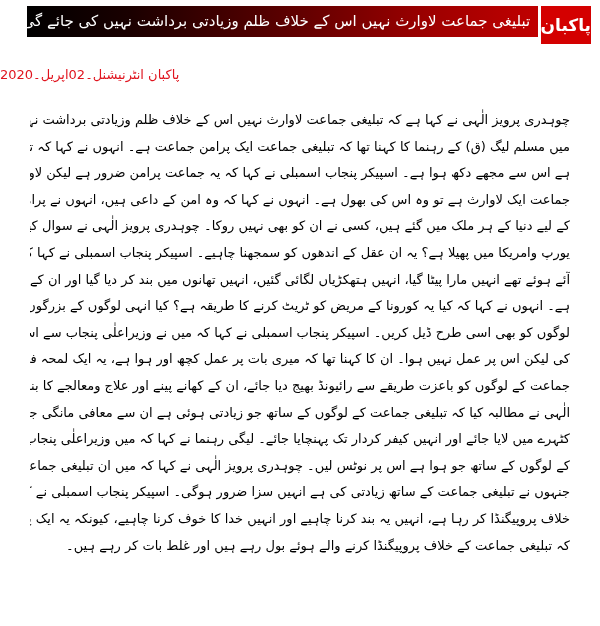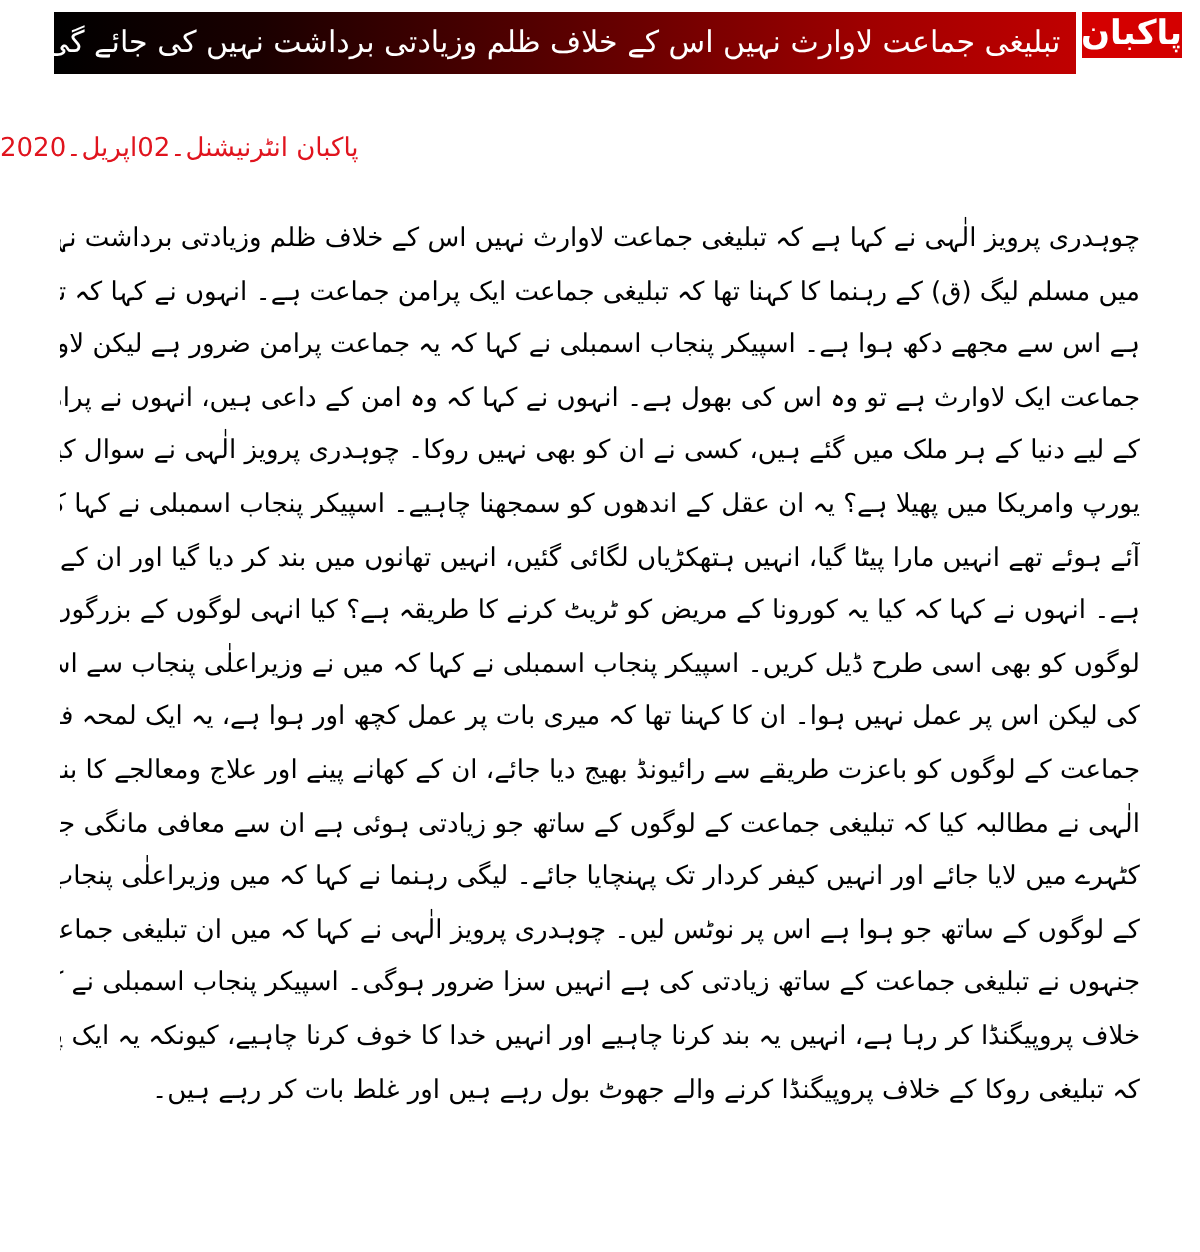--- a/index.html
+++ b/index.html
@@ -41,21 +41,21 @@
       font-size: 15px;
       white-space: nowrap;
       line-height: 31px;
     }
     .logo-gap {
       width: 3px;
       background: #ffffff;
     }
     .logo-box {
       width: 62px;
-      height: 23px;
+      height: 38px;
       background: #d40000;
       display: flex;
       align-items: center;
       justify-content: center;
     }
     .logo-text {
       direction: rtl;
       color: #ffffff;
       font-weight: bold;
       font-size: 17px;
@@ -118,14 +118,14 @@
   <span class="article-line">آئے ہوئے تھے انہیں مارا پیٹا گیا، انہیں ہتھکڑیاں لگائی گئیں، انہیں تھانوں میں بند کر دیا گیا اور ان کے ساتھ بری طرح زیادتی کی گئی</span>
   <span class="article-line">ہے۔ انہوں نے کہا کہ کیا یہ کورونا کے مریض کو ٹریٹ کرنے کا طریقہ ہے؟ کیا انہی لوگوں کے بزرگوں کو کورونا ہو جائے تو کیا وہ اپنے متاثرہ</span>
   <span class="article-line">لوگوں کو بھی اسی طرح ڈیل کریں۔ اسپیکر پنجاب اسمبلی نے کہا کہ میں نے وزیراعلٰی پنجاب سے اس حوالے سے بات کی، انہوں نے کوشش</span>
   <span class="article-line">کی لیکن اس پر عمل نہیں ہوا۔ ان کا کہنا تھا کہ میری بات پر عمل کچھ اور ہوا ہے، یہ ایک لمحہ فکریہ ہے۔ اسپیکر پنجاب اسمبلی نے تجویز دی کہ تبلیغی</span>
   <span class="article-line">جماعت کے لوگوں کو باعزت طریقے سے رائیونڈ بھیج دیا جائے، ان کے کھانے پینے اور علاج ومعالجے کا بندوبست بھی کیا جائے۔ پرویز</span>
   <span class="article-line">الٰہی نے مطالبہ کیا کہ تبلیغی جماعت کے لوگوں کے ساتھ جو زیادتی ہوئی ہے ان سے معافی مانگی جائے اور جنہوں نے یہ سب کیا ہے انہیں</span>
   <span class="article-line">کٹہرے میں لایا جائے اور انہیں کیفر کردار تک پہنچایا جائے۔ لیگی رہنما نے کہا کہ میں وزیراعلٰی پنجاب سے مطالبہ کرتا ہوں کہ تبلیغی جماعت</span>
   <span class="article-line">کے لوگوں کے ساتھ جو ہوا ہے اس پر نوٹس لیں۔ چوہدری پرویز الٰہی نے کہا کہ میں ان تبلیغی جماعت کے لوگوں سے معذرت خواہ ہوں۔</span>
   <span class="article-line">جنہوں نے تبلیغی جماعت کے ساتھ زیادتی کی ہے انہیں سزا ضرور ہوگی۔ اسپیکر پنجاب اسمبلی نے کہا کہ ایک خاص طبقہ تبلیغی جماعت کے</span>
   <span class="article-line">خلاف پروپیگنڈا کر رہا ہے، انہیں یہ بند کرنا چاہیے اور انہیں خدا کا خوف کرنا چاہیے، کیونکہ یہ ایک پرامن جماعت ہے۔ انہوں نے مزید کہا</span>
-  <span class="article-line last">کہ تبلیغی روکا کے خلاف پروپیگنڈا کرنے والے جھوٹ بول رہے ہیں اور غلط بات کر رہے ہیں۔</span>
+  <span class="article-line last">کہ تبلیغی جماعت کے خلاف پروپیگنڈا کرنے والے ہوئے بول رہے ہیں اور غلط بات کر رہے ہیں۔</span>
 </div>
 
 </body></html>

